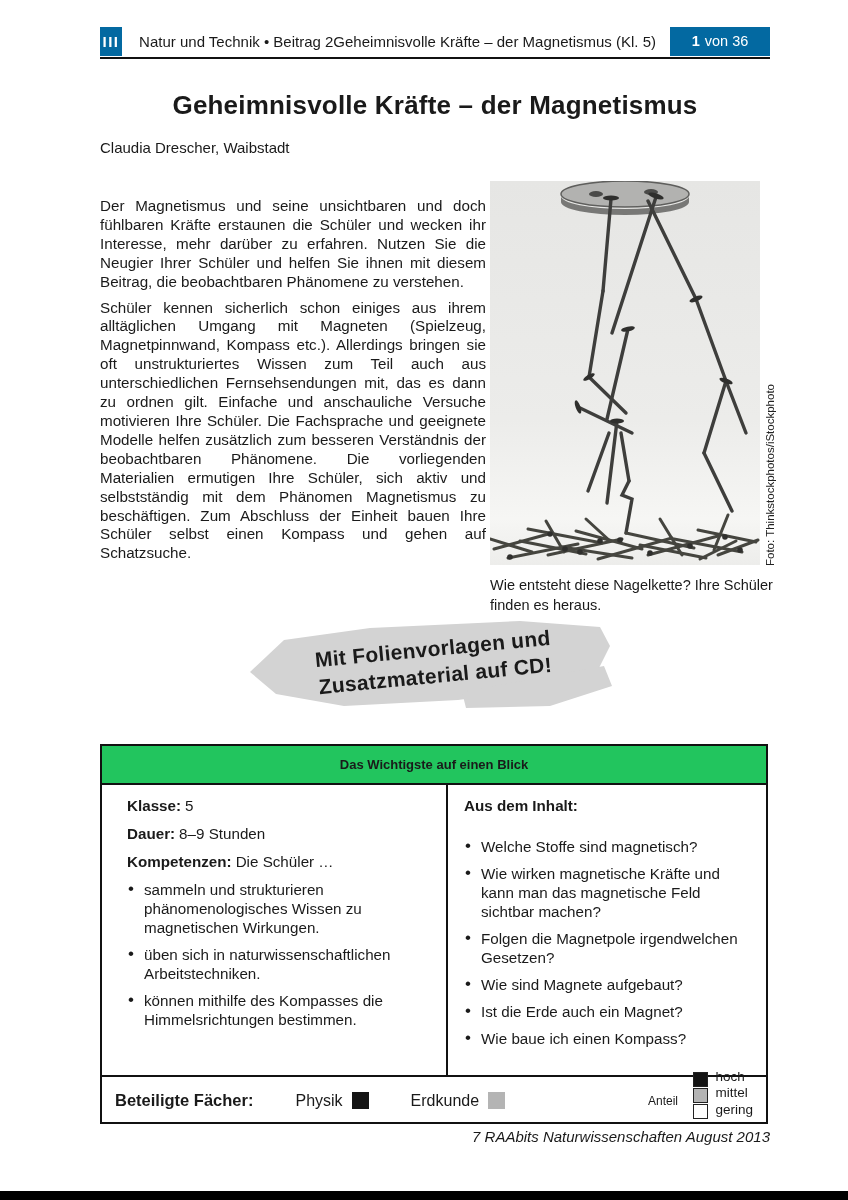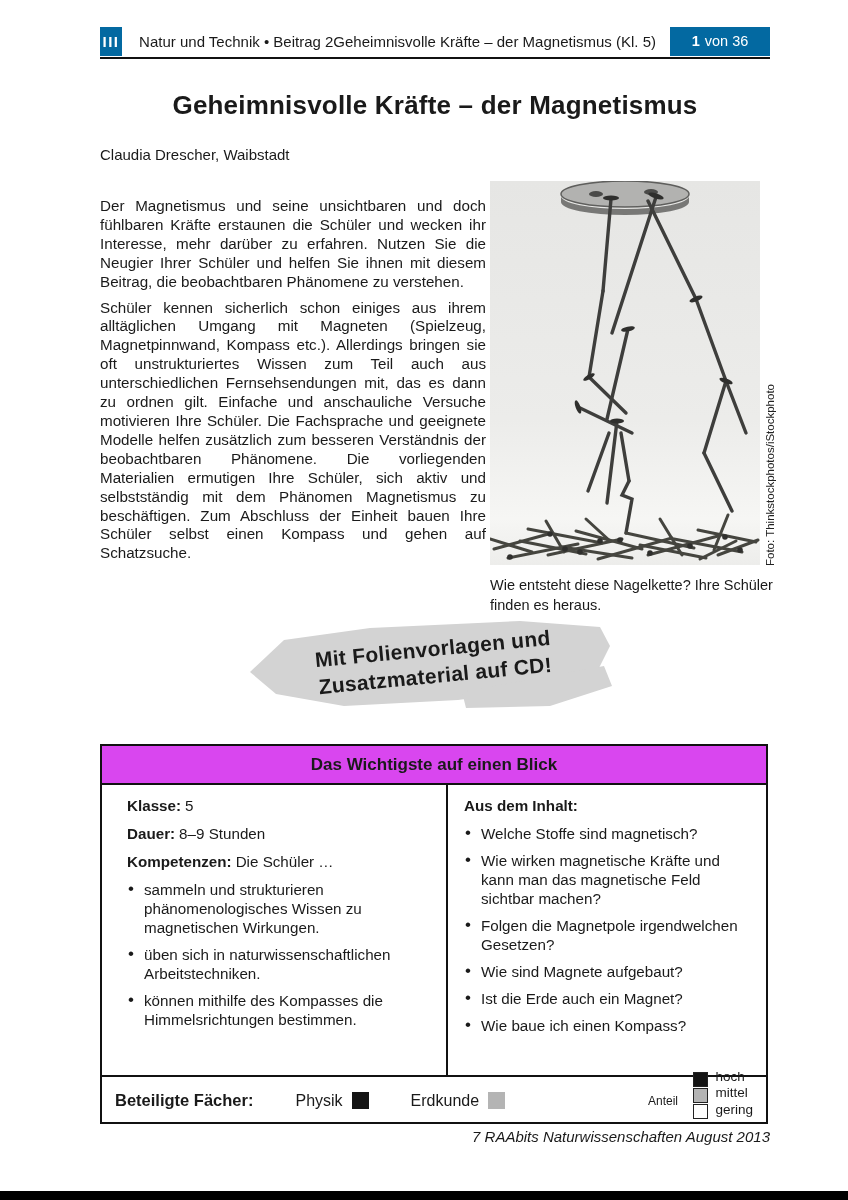--- a/index.html
+++ b/index.html
@@ -15,21 +15,21 @@
   .series{margin-left:17px;font-size:15px;white-space:nowrap;}
   .topic{margin-left:auto;margin-right:14px;font-size:15px;white-space:nowrap;}
   .badge-page{height:29px;min-width:84px;display:flex;align-items:center;justify-content:center;
               font-size:14.5px;gap:5px;padding:0 8px;}
   .badge-page b{font-weight:bold;}
   .header-rule{position:absolute;left:100px;top:57px;width:670px;height:2px;background:#111;}
 
   
   .title{position:absolute;left:100px;top:90px;width:670px;text-align:center;
          font-size:26px;font-weight:bold;letter-spacing:.2px;}
-  .author{position:absolute;left:100px;top:146px;font-size:15px;}
+  .author{position:absolute;left:100px;top:139px;font-size:15px;}
 
   
   .intro{position:absolute;left:100px;top:197px;width:386px;font-size:15.2px;
          line-height:18.9px;text-align:justify;hyphens:auto;}
   .intro p{margin:0;}
   .intro p + p{margin-top:7px;}
 
   
   .photo{position:absolute;left:490px;top:181px;width:270px;height:384px;}
   .photo svg{display:block;width:270px;height:384px;}
@@ -40,30 +40,30 @@
   
   .banner{position:absolute;left:248px;top:620px;width:372px;height:100px;}
   .banner svg{position:absolute;left:0;top:0;width:372px;height:100px;}
   .banner-text{position:absolute;left:28px;top:16px;width:316px;text-align:center;
                transform:rotate(-5.5deg);font-weight:bold;font-size:21px;line-height:26.5px;
                letter-spacing:.3px;}
 
   
   .box{position:absolute;left:100px;top:744px;width:668px;height:380px;
        border:2px solid #111;box-sizing:border-box;}
-  .box-header{height:37px;background:#d946ef;border-bottom:2px solid #111;
+  .box-header{height:37px;background:#22c55e;border-bottom:2px solid #111;
               display:flex;align-items:center;justify-content:center;
-              font-size:17px;font-weight:bold;}
+              font-size:13px;font-weight:bold;}
   .box-cols{display:flex;height:290px;padding-left:11px;}
   .col-left{width:335px;border-right:2px solid #111;padding:11px 15px 0 14px;box-sizing:border-box;}
   .col-right{flex:1;padding:11px 12px 0 16px;box-sizing:border-box;}
   .box{font-size:15.2px;line-height:19px;}
   .meta-line{margin-bottom:9px;}
   .meta-line strong{margin-right:4px;}
-  .col-heading{font-weight:bold;margin-bottom:9px;}
+  .col-heading{font-weight:bold;margin-bottom:22px;}
   ul.box-list{list-style:none;margin:0;padding:0;}
   .box-list li{position:relative;padding-left:17px;margin-bottom:8px;}
   .box-list li::before{content:"\2022";position:absolute;left:1px;top:-1px;font-size:17px;}
 
   
   .box-footer{position:relative;border-top:2px solid #111;height:47px;
               display:flex;align-items:center;font-size:16px;}
   .bf-label{font-weight:bold;margin-left:13px;font-size:16.5px;}
   .subject{display:flex;align-items:center;gap:9px;margin-left:42px;}
   .subject-swatch{width:17px;height:17px;}

